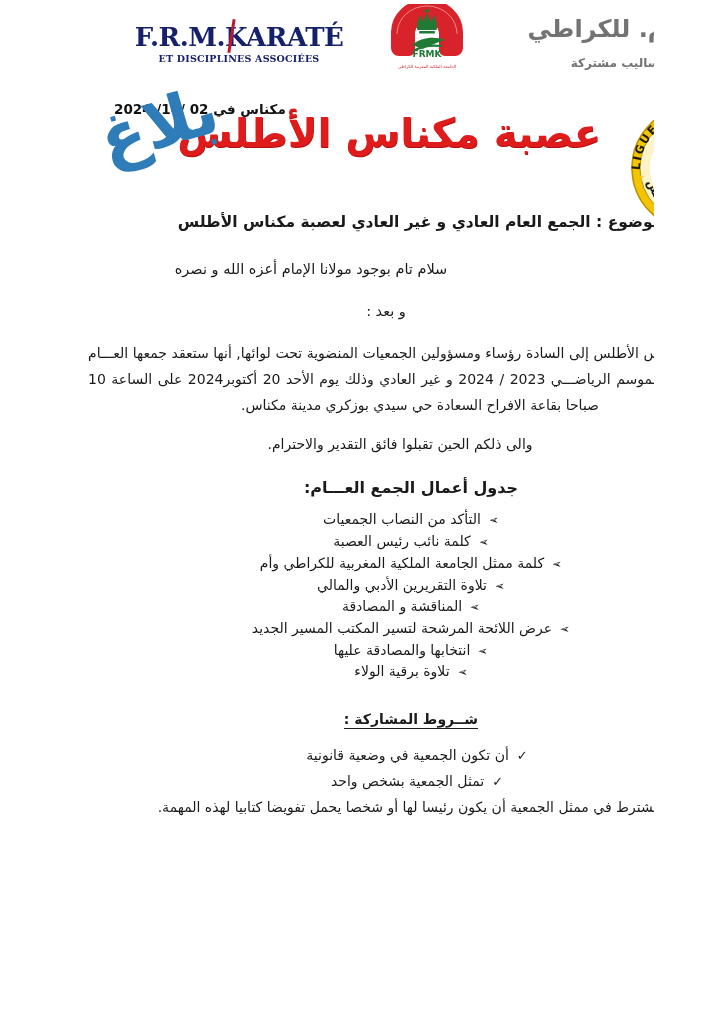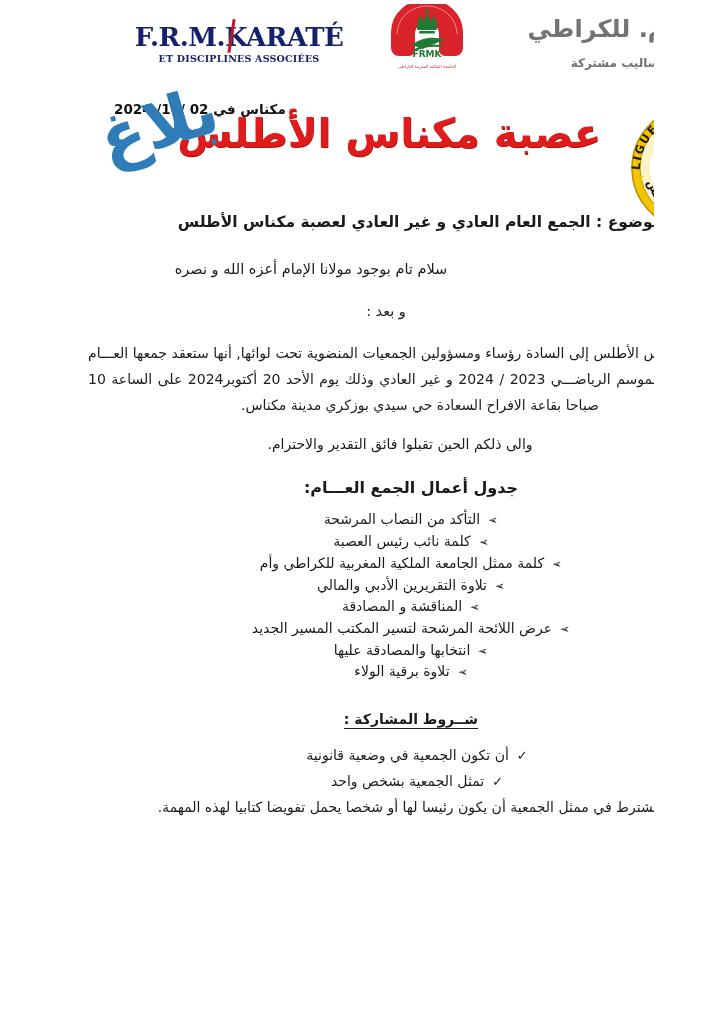--- a/index.html
+++ b/index.html
@@ -371,21 +371,21 @@
     <div class="salutation">سلام تام بوجود مولانا الإمام أعزه الله و نصره</div>
 
     <div class="after">و بعد :</div>
 
     <div class="paragraph">تنهي عصبة مكناس الأطلس إلى السادة رؤساء ومسؤولين الجمعيات المنضوية تحت لوائها, أنها ستعقد جمعها العـــام العادي السنوي للموسم الرياضـــي 2023 / 2024 و غير العادي وذلك يوم الأحد 20 أكتوبر2024 على الساعة 10 صباحا بقاعة الافراح السعادة حي سيدي بوزكري مدينة مكناس.</div>
 
     <div class="closing">والى ذلكم الحين تقبلوا فائق التقدير والاحترام.</div>
 
     <div class="agenda-heading">جدول أعمال الجمع العـــام:</div>
     <ul class="agenda-list">
-      <li><span class="bullet-arrow">➢</span><span>التأكد من النصاب المرشحة</span></li>
+      <li><span class="bullet-arrow">➢</span><span>التأكد من النصاب الجمعيات</span></li>
       <li><span class="bullet-arrow">➢</span><span>كلمة نائب رئيس العصبة</span></li>
       <li><span class="bullet-arrow">➢</span><span>كلمة ممثل الجامعة الملكية المغربية للكراطي وأم</span></li>
       <li><span class="bullet-arrow">➢</span><span>تلاوة التقريرين الأدبي والمالي</span></li>
       <li><span class="bullet-arrow">➢</span><span>المناقشة و المصادقة</span></li>
       <li><span class="bullet-arrow">➢</span><span>عرض اللائحة المرشحة لتسير المكتب المسير الجديد</span></li>
       <li><span class="bullet-arrow">➢</span><span>انتخابها والمصادقة عليها</span></li>
       <li><span class="bullet-arrow">➢</span><span>تلاوة برقية الولاء</span></li>
     </ul>
 
     <div class="conditions-heading"><span>شــروط المشاركة :</span></div>

